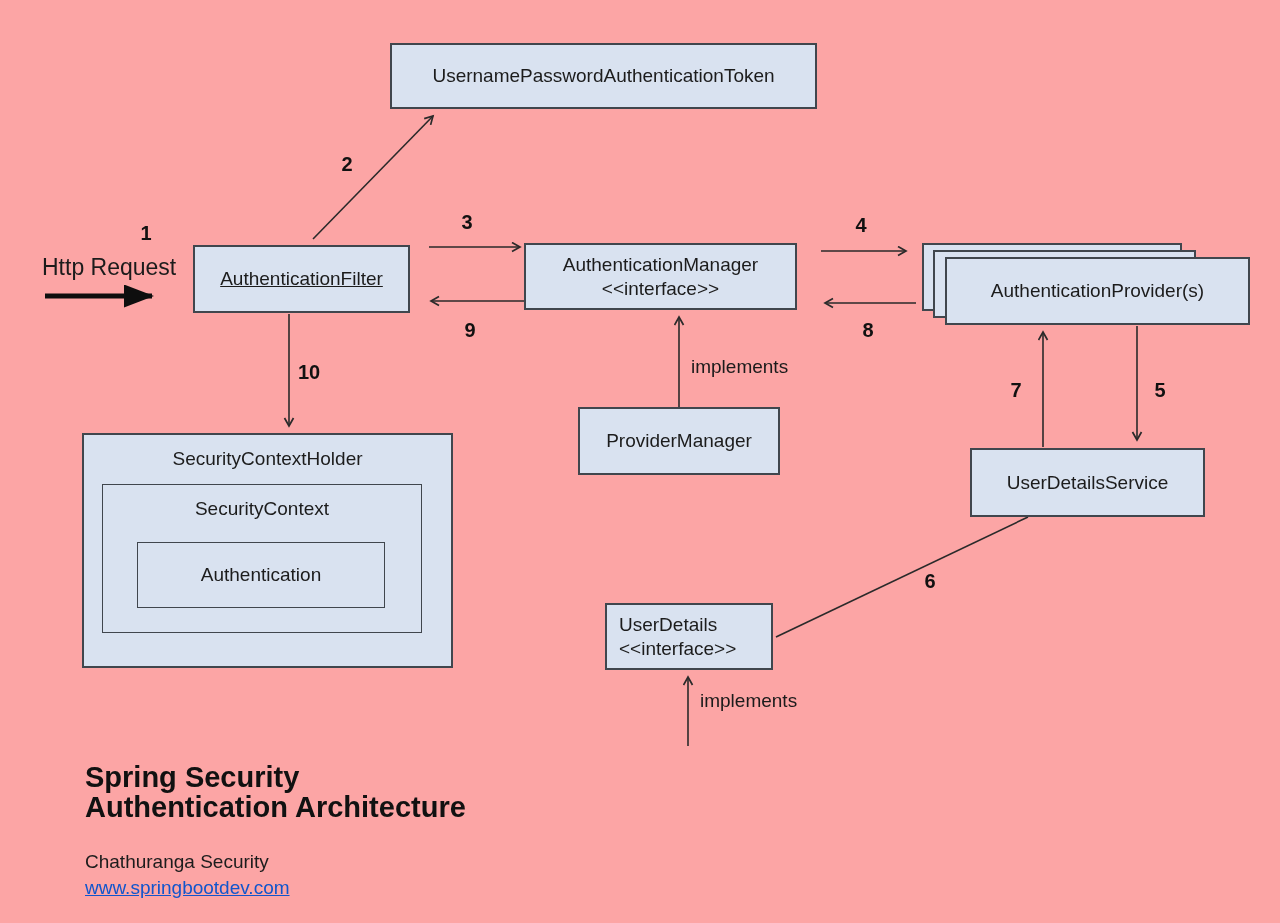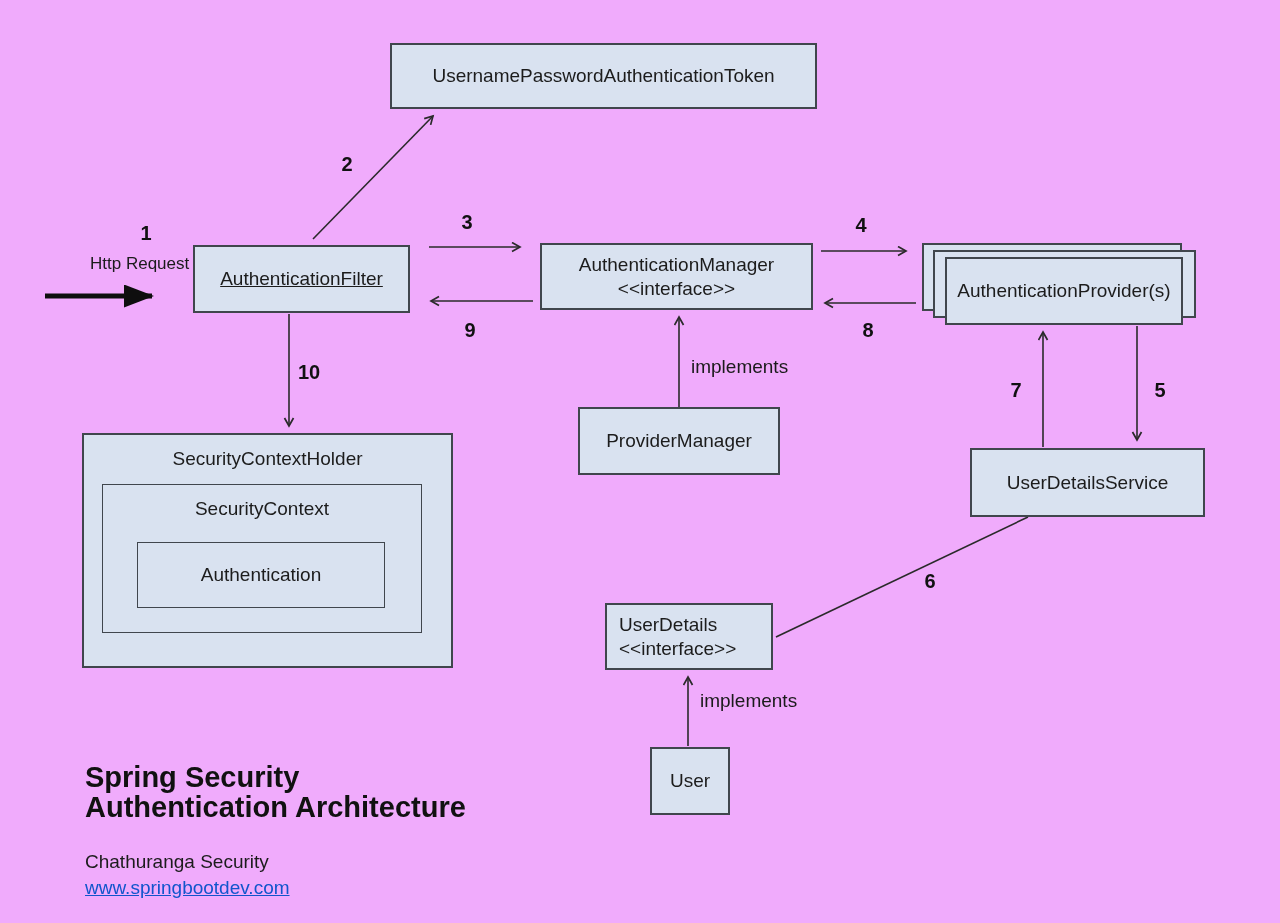--- a/index.html
+++ b/index.html
@@ -4,21 +4,21 @@
 <style>
   :root{
     --box-fill:#d9e2f0;
     --box-border:#40464d;
     --line:#2a2a2a;
     --link:#1155cc;
     --text:#1c1c1c;
   }
   html,body{margin:0;padding:0;background:#ffffff;}
   body{font-family:"Liberation Sans", sans-serif; color:var(--text);}
-  #canvas{position:relative;width:1280px;height:923px;background:#f0abfc;overflow:hidden;}
+  #canvas{position:relative;width:1280px;height:923px;background:#fca5a5;overflow:hidden;}
   #wires{position:absolute;left:0;top:0;width:1280px;height:923px;}
   .arrow{stroke:var(--line);stroke-width:1.6px;fill:none;}
   .thick{stroke:#0e0e0e;stroke-width:5px;fill:none;}
   .vhead{fill:none;stroke:var(--line);stroke-width:1.7px;}
   .bighead{fill:#0e0e0e;stroke:none;}
 
   .box{
     position:absolute;box-sizing:border-box;
     background:var(--box-fill);
     border:2px solid var(--box-border);
@@ -73,28 +73,28 @@
   </svg>
 
   <div class="box" style="left:390px;top:43px;width:427px;height:66px;">
     <span>UsernamePasswordAuthenticationToken</span>
   </div>
 
   <div class="box" style="left:193px;top:245px;width:217px;height:68px;text-decoration:underline;">
     <span>AuthenticationFilter</span>
   </div>
 
-  <div class="box" style="left:540px;top:243px;width:273px;height:67px;">
+  <div class="box" style="left:524px;top:243px;width:273px;height:67px;">
     <span>AuthenticationManager</span>
     <span>&lt;&lt;interface&gt;&gt;</span>
   </div>
 
   <div class="box blank" style="left:922px;top:243px;width:260px;height:68px;"></div>
   <div class="box blank" style="left:933px;top:250px;width:263px;height:68px;"></div>
-  <div class="box" style="left:945px;top:257px;width:238px;height:68px;">
+  <div class="box" style="left:945px;top:257px;width:305px;height:68px;">
     <span>AuthenticationProvider(s)</span>
   </div>
 
   <div class="box" style="left:578px;top:407px;width:202px;height:68px;">
     <span>ProviderManager</span>
   </div>
 
   <div class="box top-label" style="left:82px;top:433px;width:371px;height:235px;">
     <span>SecurityContextHolder</span>
   </div>
@@ -107,36 +107,33 @@
 
   <div class="box thin" style="left:137px;top:542px;width:248px;height:66px;">
     <span>Authentication</span>
   </div>
 
   <div class="box left-align" style="left:605px;top:603px;width:168px;height:67px;">
     <span>UserDetails</span>
     <span>&lt;&lt;interface&gt;&gt;</span>
   </div>
 
-  <div class="box" style="left:650px;top:747px;width:80px;height:68px;">
-    <span>User</span>
-  </div>
 
   <div class="num" style="left:146px;top:233px;">1</div>
   <div class="num" style="left:347px;top:164px;">2</div>
   <div class="num" style="left:467px;top:222px;">3</div>
   <div class="num" style="left:861px;top:225px;">4</div>
   <div class="num" style="left:1160px;top:390px;">5</div>
   <div class="num" style="left:930px;top:581px;">6</div>
   <div class="num" style="left:1016px;top:390px;">7</div>
   <div class="num" style="left:868px;top:330px;">8</div>
   <div class="num" style="left:470px;top:330px;">9</div>
   <div class="num" style="left:309px;top:372px;">10</div>
 
-  <div class="freelabel" style="left:42px;top:254px;font-size:17px;margin-left:48px;">Http Request</div>
+  <div class="freelabel" style="left:42px;top:254px;font-size:23px;">Http Request</div>
   <div class="freelabel" style="left:691px;top:356px;">implements</div>
   <div class="freelabel" style="left:700px;top:690px;">implements</div>
 
   <div class="title">
     <div>Spring Security</div>
     <div>Authentication Architecture</div>
   </div>
   <div class="credit">
     <div>Chathuranga Security</div>
     <a href="www.springbootdev.com">www.springbootdev.com</a>

